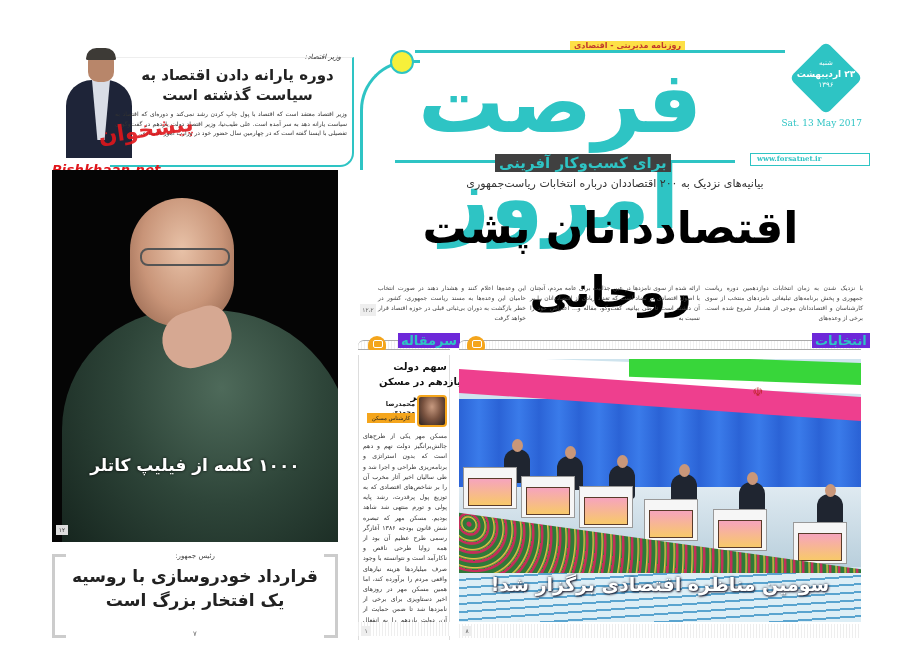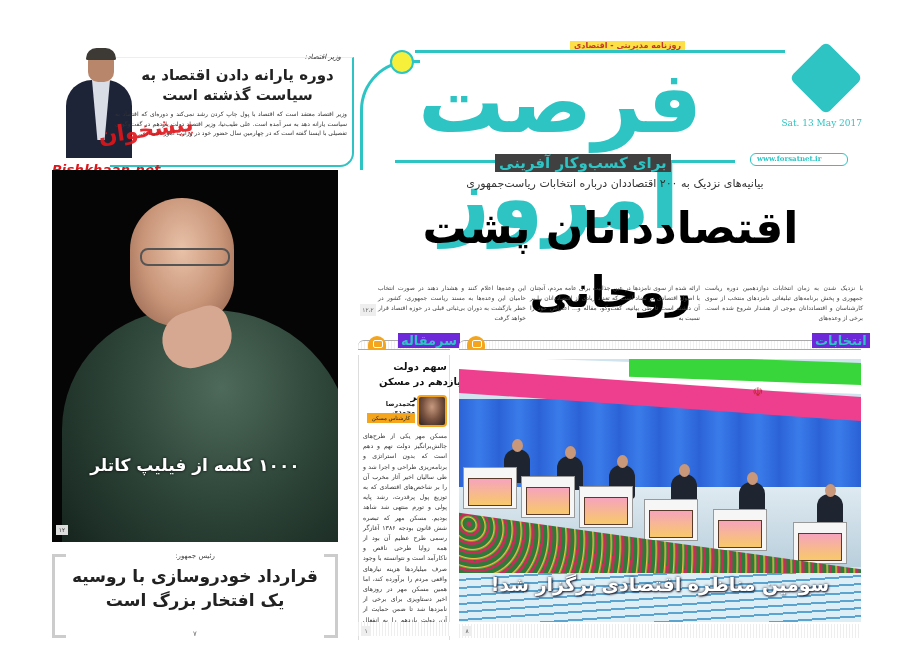--- a/index.html
+++ b/index.html
@@ -13,21 +13,21 @@
   .mh-arc { position: absolute; left: 5px; top: 20px; width: 60px; height: 110px; border-left: 3px solid #2ec4c4; border-top: 3px solid #2ec4c4; border-top-left-radius: 50px; }
   .mh-sun { position: absolute; left: 35px; top: 10px; width: 24px; height: 24px; border-radius: 50%; background: #f6f03a; border: 2px solid #2ec4c4; }
   .mh-tagline-top { position: absolute; left: 215px; top: 1px; font-size: 8px; color: #c0392b; font-weight: bold; background: #fde047; padding: 0 4px; }
   .mh-logo { position: absolute; left: 20px; top: 14px; width: 370px; font-size: 86px; line-height: 96px; font-weight: bold; color: #2ec4c4; text-align: center; letter-spacing: -2px; font-family: "DejaVu Sans", sans-serif; }
   .mh-tagline-bottom { position: absolute; left: 140px; top: 114px; font-size: 15px; color: #2ec4c4; font-weight: bold; background: #404040; padding: 0 4px; text-align: center; }
   .mh-date-diamond { position: absolute; left: 445px; top: 12px; width: 52px; height: 52px; background: #2ec4c4; transform: rotate(45deg); border-radius: 6px; }
   .mh-date-text { position: absolute; left: 433px; top: 18px; width: 76px; text-align: center; color: #fff; font-size: 7px; line-height: 11px; }
   .mh-date-text .big { font-size: 9px; font-weight: bold; }
   .mh-en-date { position: absolute; left: 392px; top: 78px; width: 115px; text-align: right; font-family: "DejaVu Serif", serif; font-size: 9px; color: #2ec4c4; }
   .mh-info { position: absolute; left: 380px; top: 90px; width: 127px; text-align: right; font-size: 7px; line-height: 10px; color: #222; font-weight: bold; }
-  .mh-url { position: absolute; left: 395px; top: 113px; width: 98px; height: 13px; border: 1.5px solid #2ec4c4; border-radius: 6px; font-family: "DejaVu Serif", serif; font-size: 7px; color: #2ec4c4; padding-left: 6px; line-height: 10px; font-weight: bold; }
+  .mh-url { position: absolute; left: 395px; top: 113px; width: 120px; height: 13px; border: 1.5px solid #2ec4c4; border-radius: 0; font-family: "DejaVu Serif", serif; font-size: 7px; color: #2ec4c4; padding-left: 6px; line-height: 10px; font-weight: bold; }
 
   
   #teaser { position: absolute; left: 50px; top: 45px; width: 305px; height: 125px; }
   .teaser-frame { position: absolute; left: 60px; top: 12px; width: 244px; height: 110px; border-right: 2px solid #2ec4c4; border-top: 1px solid #eee; border-bottom: 2px solid #2ec4c4; border-bottom-right-radius: 14px; }
   .teaser-photo { position: absolute; left: 10px; top: 5px; width: 70px; height: 108px; }
   .teaser-photo .head { position: absolute; left: 28px; top: 0; width: 26px; height: 32px; border-radius: 12px 12px 10px 10px; background: #b8866a; }
   .teaser-photo .hair { position: absolute; left: 26px; top: -2px; width: 30px; height: 12px; border-radius: 14px 14px 2px 2px; background: #3d3a36; }
   .teaser-photo .suit { position: absolute; left: 6px; top: 30px; width: 66px; height: 78px; background: #1e2438; border-radius: 26px 26px 0 0; }
   .teaser-photo .shirt { position: absolute; left: 32px; top: 30px; width: 18px; height: 60px; background: #d9dde6; clip-path: polygon(0 0,100% 0,70% 100%,30% 100%); }
   .teaser-kicker { position: absolute; right: 14px; top: 8px; font-size: 7px; color: #333; font-style: italic; }
@@ -103,20 +103,25 @@
 <div id="masthead">
   <div class="mh-line" style="left:60px; top:10px; width:370px;"></div>
   <div class="mh-arc"></div>
   <div class="mh-sun"></div>
   <div class="mh-tagline-top rtl">روزنامه مدیریتی - اقتصادی</div>
   <div class="mh-logo rtl">فرصت امروز</div>
   <div class="mh-line" style="left:40px; top:120px; width:340px;"></div>
   <div class="mh-tagline-bottom rtl">برای کسب‌وکار آفرینی</div>
 
   <div class="mh-date-diamond"></div>
+  <div class="mh-date-text rtl">
+    <div>شنبه</div>
+    <div class="big">۲۳ اردیبهشت</div>
+    <div>۱۳۹۶</div>
+  </div>
   <div class="mh-en-date">Sat. 13 May 2017</div>
   <div class="mh-url">www.forsatnet.ir</div>
 </div>
 
 <div id="teaser">
   <div class="teaser-frame"></div>
   <div class="teaser-photo">
     <div class="suit"></div>
     <div class="shirt"></div>
     <div class="head"></div>

